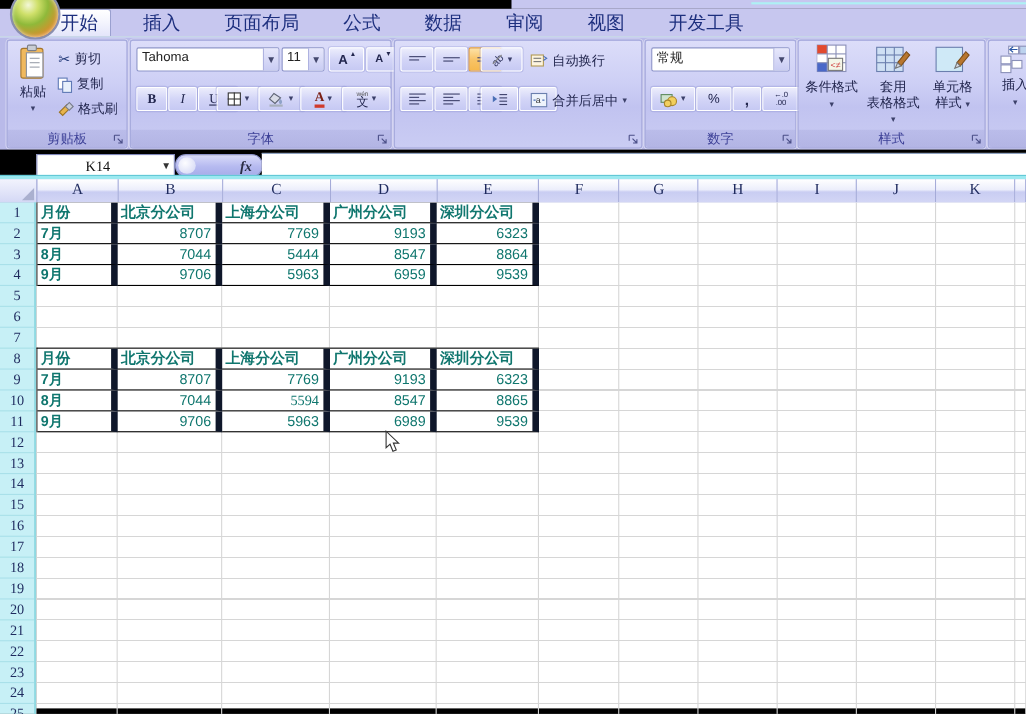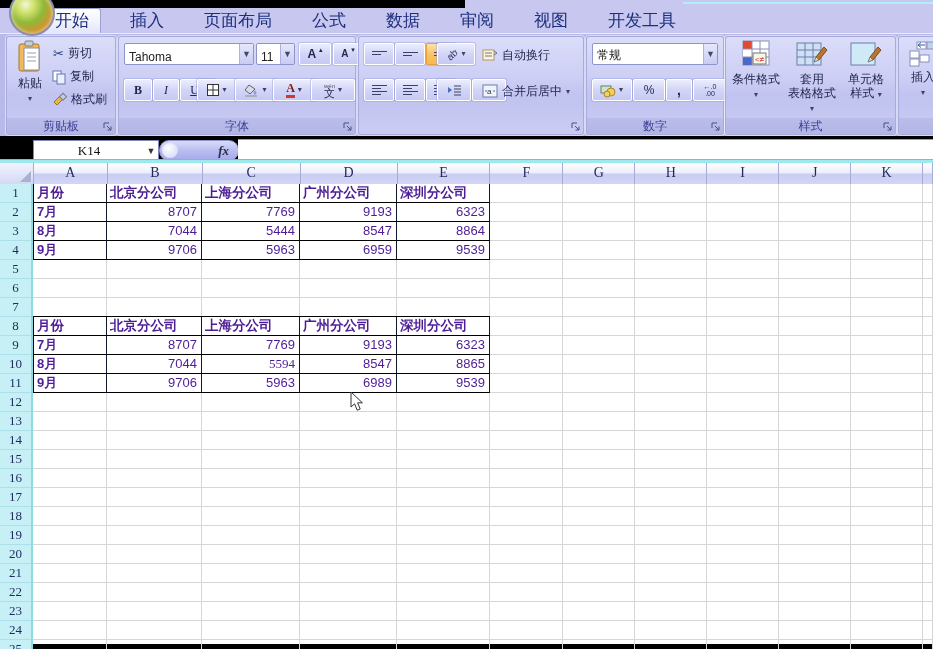--- a/index.html
+++ b/index.html
@@ -52,21 +52,21 @@
     display:inline-flex;align-items:center;gap:3px;
     background:linear-gradient(180deg,#ecedfc,#d3d5f7 50%,#c6c9f3);
     border:1px solid #fff; border-radius:2px;
     box-shadow:0 0 0 1px rgba(150,155,215,.45);
     color:#23274f;font-size:12px;padding:0 3px;height:20px;line-height:20px;
   }
   .rbtn.sq{justify-content:center;}
   .rbtn.hl{background:linear-gradient(180deg,#fde2a7,#f8c468 50%,#f6b94e);border-color:#e9a23b;}
   .combo{
     background:#fff;border:1px solid #8e95c9;border-radius:2px;height:20px;
-    display:flex;align-items:flex-end;font-size:12px;color:#222;
+    display:flex;align-items:flex-start;font-size:12px;color:#222;
   }
   .combo .cval{flex:1;padding:0 4px;white-space:nowrap;overflow:hidden;}
   .combo .carr{width:13px;text-align:center;color:#44486e;font-size:9px;
     background:linear-gradient(180deg,#e6e7fb,#c9ccf3);border-left:1px solid #aeb2e0;height:100%;line-height:20px;}
   .arr{font-size:8px;color:#3c406a;}
   .big-btn{position:absolute;text-align:center;color:#23274f;font-size:12px;cursor:default;}
   .big-btn .cap{display:block;line-height:14px;}
   .navy{color:#243b7a;}
 
   
@@ -114,22 +114,22 @@
     left:33px;top:184px;width:900px;height:465px;background:#fff;overflow:hidden;
     background-image:repeating-linear-gradient(180deg,transparent 0px,transparent 18px,#d6d6d6 18px,#d6d6d6 19px);
   }
   .vline{position:absolute;top:0;bottom:0;width:1px;background:#d6d6d6;}
   #bottom-black{position:absolute;left:0;right:0;bottom:0;height:5px;background:#000;}
 
   
   .xl-table{position:absolute;border-top:1px solid #000;border-left:1px solid #000;background:#fff;}
   .xl-row{display:flex;}
   .xl-cell{
-    box-sizing:border-box;height:19px;border-right:1px solid #0f172a;border-bottom:1px solid #000;
-    font-size:13px;color:#4c1d95;line-height:18px;white-space:nowrap;overflow:hidden;
+    box-sizing:border-box;height:19px;border-right:6px solid #0f172a;border-bottom:1px solid #000;
+    font-size:13px;color:#0f766e;line-height:18px;white-space:nowrap;overflow:hidden;
     font-family:"Liberation Sans","DejaVu Sans",sans-serif;
   }
   .xl-cell.hdr{font-weight:bold;padding-left:3px;font-size:13.5px;}
   .xl-cell.mon{font-weight:bold;padding-left:3px;}
   .xl-cell.num{text-align:right;padding-right:4px;}
 
   
   #mouse-cursor{left:350px;top:391px;width:14px;height:21px;z-index:50;}
 
   svg{overflow:visible}

